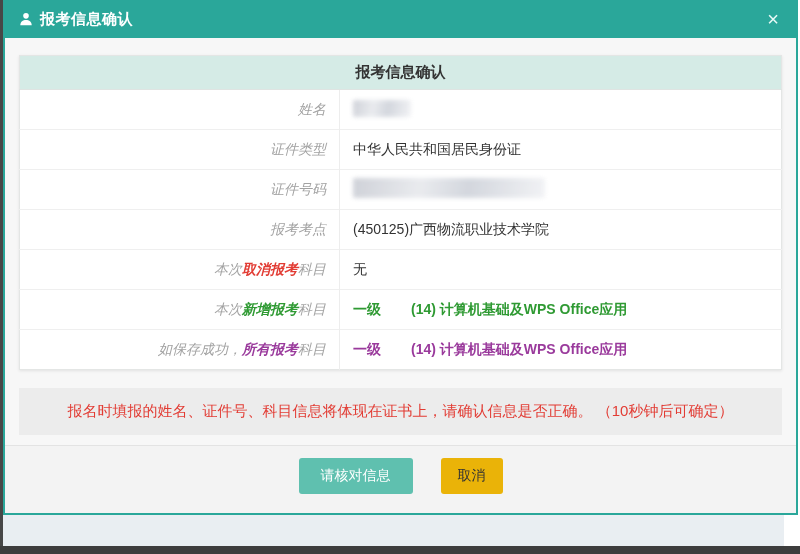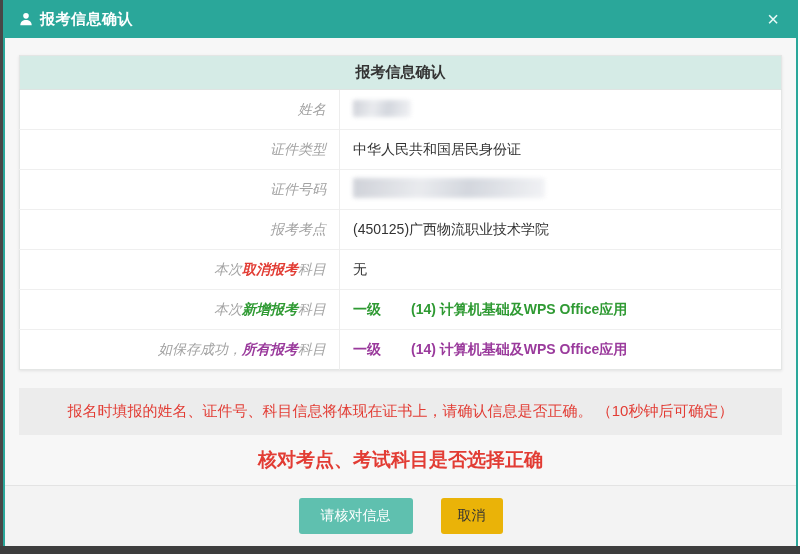--- a/index.html
+++ b/index.html
@@ -124,21 +124,20 @@
         </tr>
 
         <tr class="row">
           <td class="lbl"><span>如保存成功，</span><span class="em-purple">所有报考</span><span>科目</span></td>
           <td class="val val-purple"><span class="level">一级</span><span>(14)  计算机基础及WPS Office应用</span></td>
         </tr>
       </tbody>
         </table>
 
       <div class="notice">报名时填报的姓名、证件号、科目信息将体现在证书上，请确认信息是否正确。 （10秒钟后可确定）</div>
-      <div class="headline">核对考点、考试科目是否选择正确</div>
     </div>
 
     <div class="modal-footer">
       <button class="btn btn-confirm">请核对信息</button>
       <button class="btn btn-cancel">取消</button>
     </div>
   </div>
 
   <div class="taskbar-strip"></div>
 </div>

